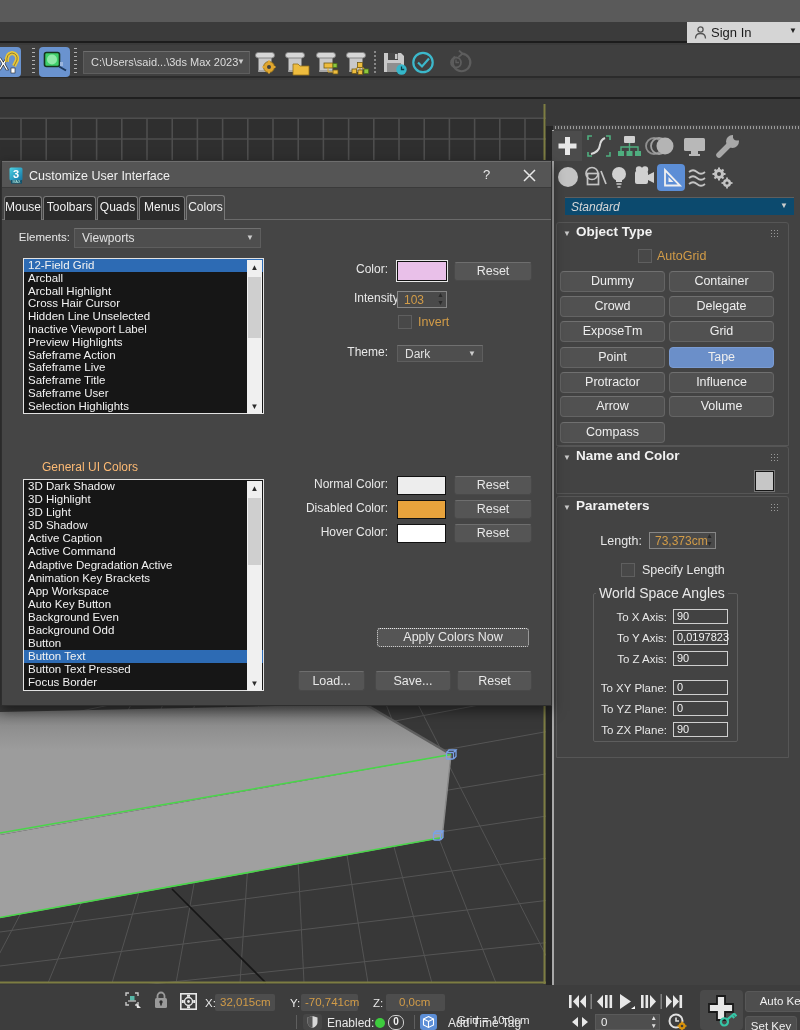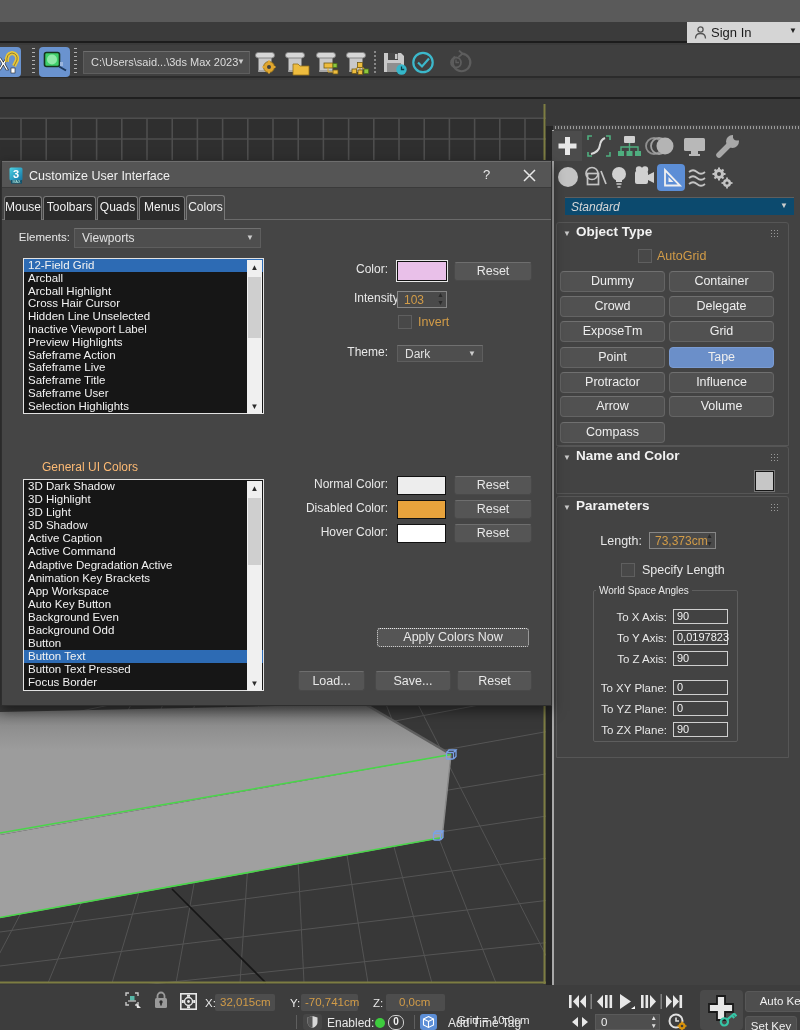--- a/index.html
+++ b/index.html
@@ -363,21 +363,21 @@
           <span class="grip"></span>
         </div>
       <span class="abs" style="right:146px;top:37px;font-size:12.5px;color:#e8e8e8;">Length:</span>
       <div class="abs" style="left:92px;top:35px;width:67px;height:17px;background:#4a4a4a;border:1px solid #868686;padding-left:48px;">
         <span class="abs orange" style="left:5px;top:1px;font-size:12px;">73,373cm</span>
         <span class="abs" style="right:2px;top:-1px;font-size:7px;color:#2a2a2a;line-height:8px;">▲<br>▼</span>
       </div>
       <div class="cb" style="left:64px;top:66px;"></div>
       <span class="abs" style="left:85px;top:66px;font-size:12.5px;color:#e8e8e8;">Specify Length</span>
       <fieldset class="abs" style="left:36px;top:88px;width:145px;height:157px;border:1px solid #5e5e5e;border-radius:2px;">
-        <legend style="font-size:10px;color:#e8e8e8;padding:0 3px;margin-left:2px;">World Space Angles</legend>
+        <legend style="font-size:14px;color:#e8e8e8;padding:0 3px;margin-left:2px;">World Space Angles</legend>
       </fieldset>
       <span class="wsalbl" style="right:121px;top:114px;">To X Axis:</span>
         <div class="wsafield" style="left:116px;top:112px;">90</div>
       <span class="wsalbl" style="right:121px;top:135px;">To Y Axis:</span>
         <div class="wsafield" style="left:116px;top:133px;">0,0197823</div>
       <span class="wsalbl" style="right:121px;top:156px;">To Z Axis:</span>
         <div class="wsafield" style="left:116px;top:154px;">90</div>
       <span class="wsalbl" style="right:121px;top:185px;">To XY Plane:</span>
         <div class="wsafield" style="left:116px;top:183px;">0</div>
       <span class="wsalbl" style="right:121px;top:206px;">To YZ Plane:</span>

